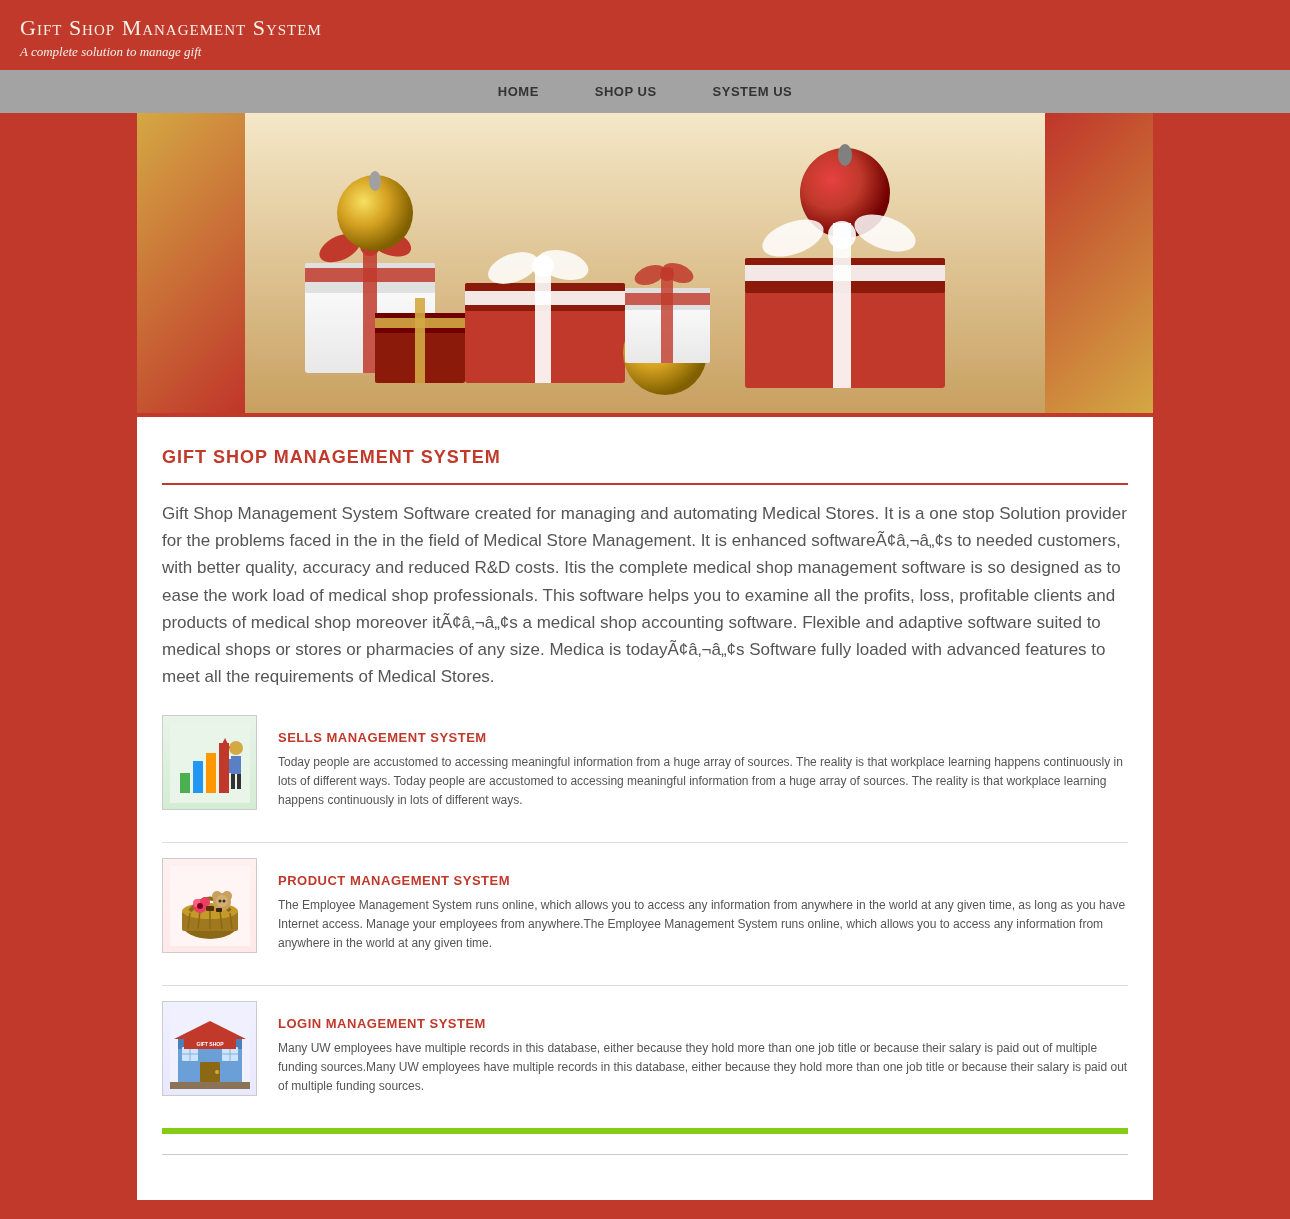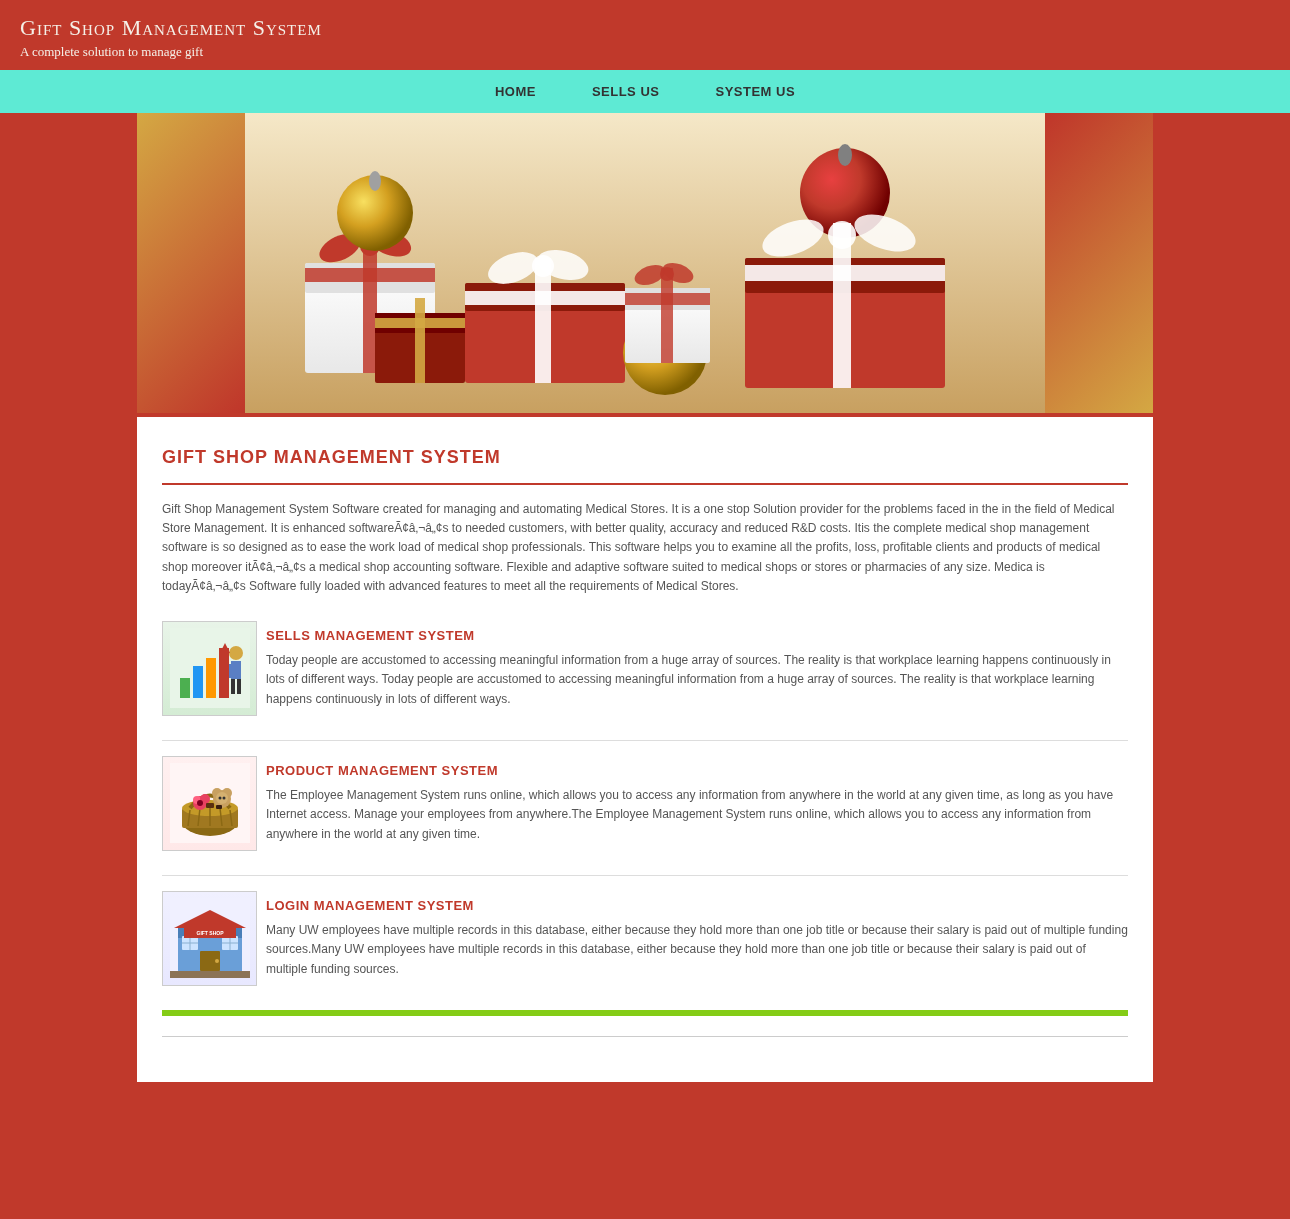--- a/index.html
+++ b/index.html
@@ -13,24 +13,25 @@
       color: #f5f0e8;
       font-size: 22px;
       font-weight: normal;
       font-variant: small-caps;
       letter-spacing: 1px;
     }
     #header p {
       color: #f5f0e8;
       font-size: 13px;
       margin-top: 3px;
+      font-style: italic;
     }
 
     #nav {
-      background: #5eead4;
+      background: #a3a3a3;
       padding: 0;
     }
     #nav ul {
       list-style: none;
       display: flex;
       justify-content: center;
       padding: 0;
     }
     #nav ul li a {
       display: block;
@@ -69,34 +70,34 @@
     #section-title {
       color: #c0392b;
       font-size: 18px;
       font-weight: bold;
       font-family: Arial, sans-serif;
       letter-spacing: 1px;
       margin-bottom: 15px;
     }
 
     #intro-text {
-      font-size: 12px;
+      font-size: 17px;
       line-height: 1.6;
       color: #555;
       margin-bottom: 25px;
       font-family: Arial, sans-serif;
     }
 
     .feature-item {
       display: flex;
       margin-bottom: 15px;
-      padding-bottom: 24px;
+      padding-bottom: 32px;
       border-bottom: 1px solid #ddd;
-      align-items: center;
-      gap: 9px;
+      align-items: flex-end;
+      gap: 21px;
     }
     .feature-item:last-of-type {
       border-bottom: 6px solid #84cc16;
     }
 
     .feature-image {
       width: 95px;
       height: 95px;
       flex-shrink: 0;
       border: 1px solid #ccc;
@@ -165,21 +166,21 @@
   <h1>Gift Shop Management System</h1>
   <p>A complete solution to manage gift</p>
 </div>
 
 <nav id="nav">
   <ul>
     <li>
       <a href="#">HOME</a>
     </li>
     <li>
-      <a href="#">SELLS US</a>
+      <a href="#">SHOP US</a>
     </li>
     <li>
       <a href="#">SYSTEM US</a>
     </li>
   </ul>
 </nav>
 
 <div id="hero">
   <div id="hero-image">
     <svg class="hero-svg-container" viewBox="0 0 800 300" xmlns="http://www.w3.org/2000/svg">

